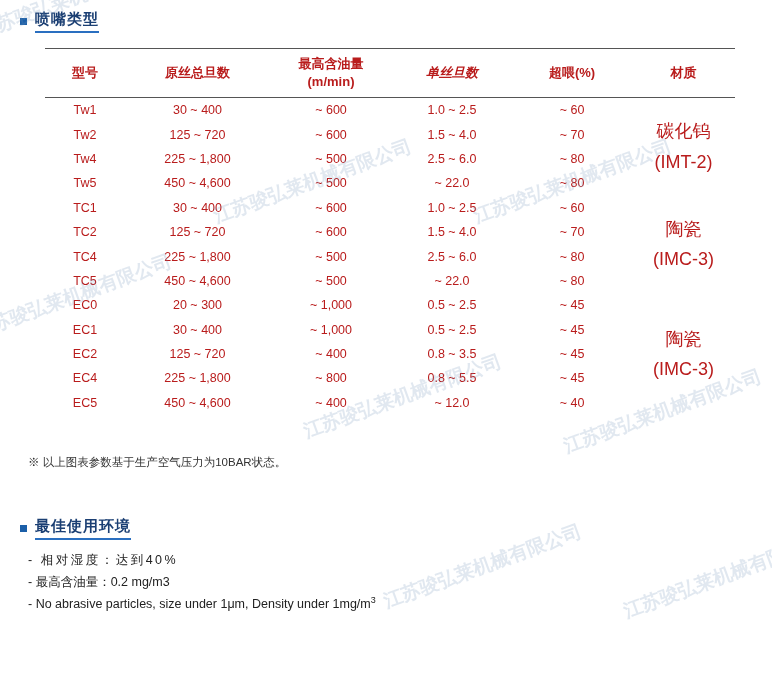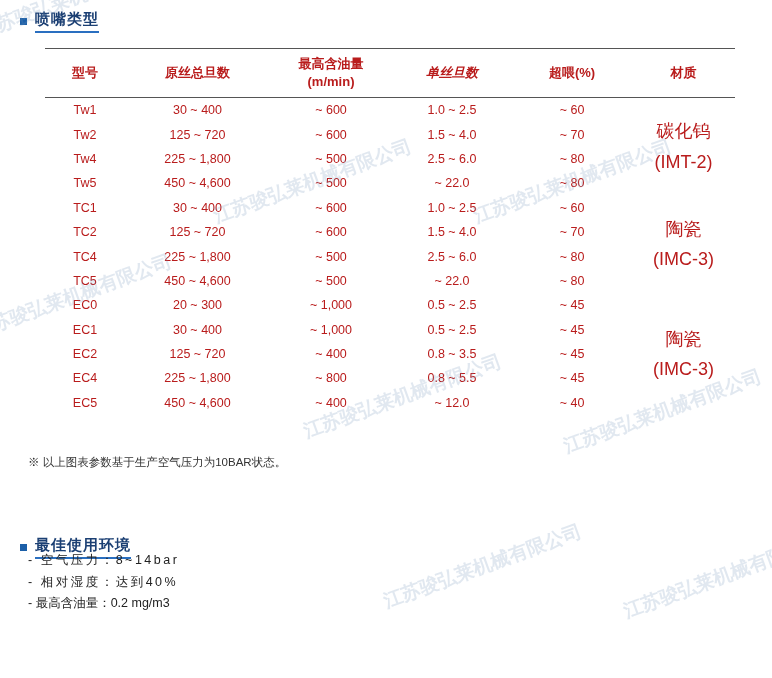--- a/index.html
+++ b/index.html
@@ -52,21 +52,21 @@
     background: #1b5fa8;
     margin-right: 8px;
     display: inline-block;
   }
   .section-head .txt {
     border-bottom: 2px solid #2a6fc0;
     padding-bottom: 2px;
   }
 
   #head-nozzle { top: 10px; left: 20px; }
-  #head-env    { top: 536px; left: 20px; }
+  #head-env    { top: 517px; left: 20px; }
 
   
   .table-wrap {
     position: absolute;
     top: 48px;
     left: 45px;
     width: 690px;
   }
   table.spec {
     border-collapse: collapse;
@@ -268,16 +268,16 @@
 </div>
 
 <div class="note">※ 以上图表参数基于生产空气压力为10BAR状态。</div>
 
 <div class="section-head" id="head-env">
   <span class="bullet"></span>
   <span class="txt">最佳使用环境</span>
 </div>
 
 <div class="env-list">
-  <div class="spaced">- 空气压力：8~14bar</div>
   <div class="spaced">- 相对湿度：达到40%</div>
   <div>- 最高含油量：0.2 mg/m3</div>
+  <div><span>- No abrasive particles, size under 1μm, Density under 1mg/m</span><sup>3</sup></div>
 </div>
 
 </body></html>

